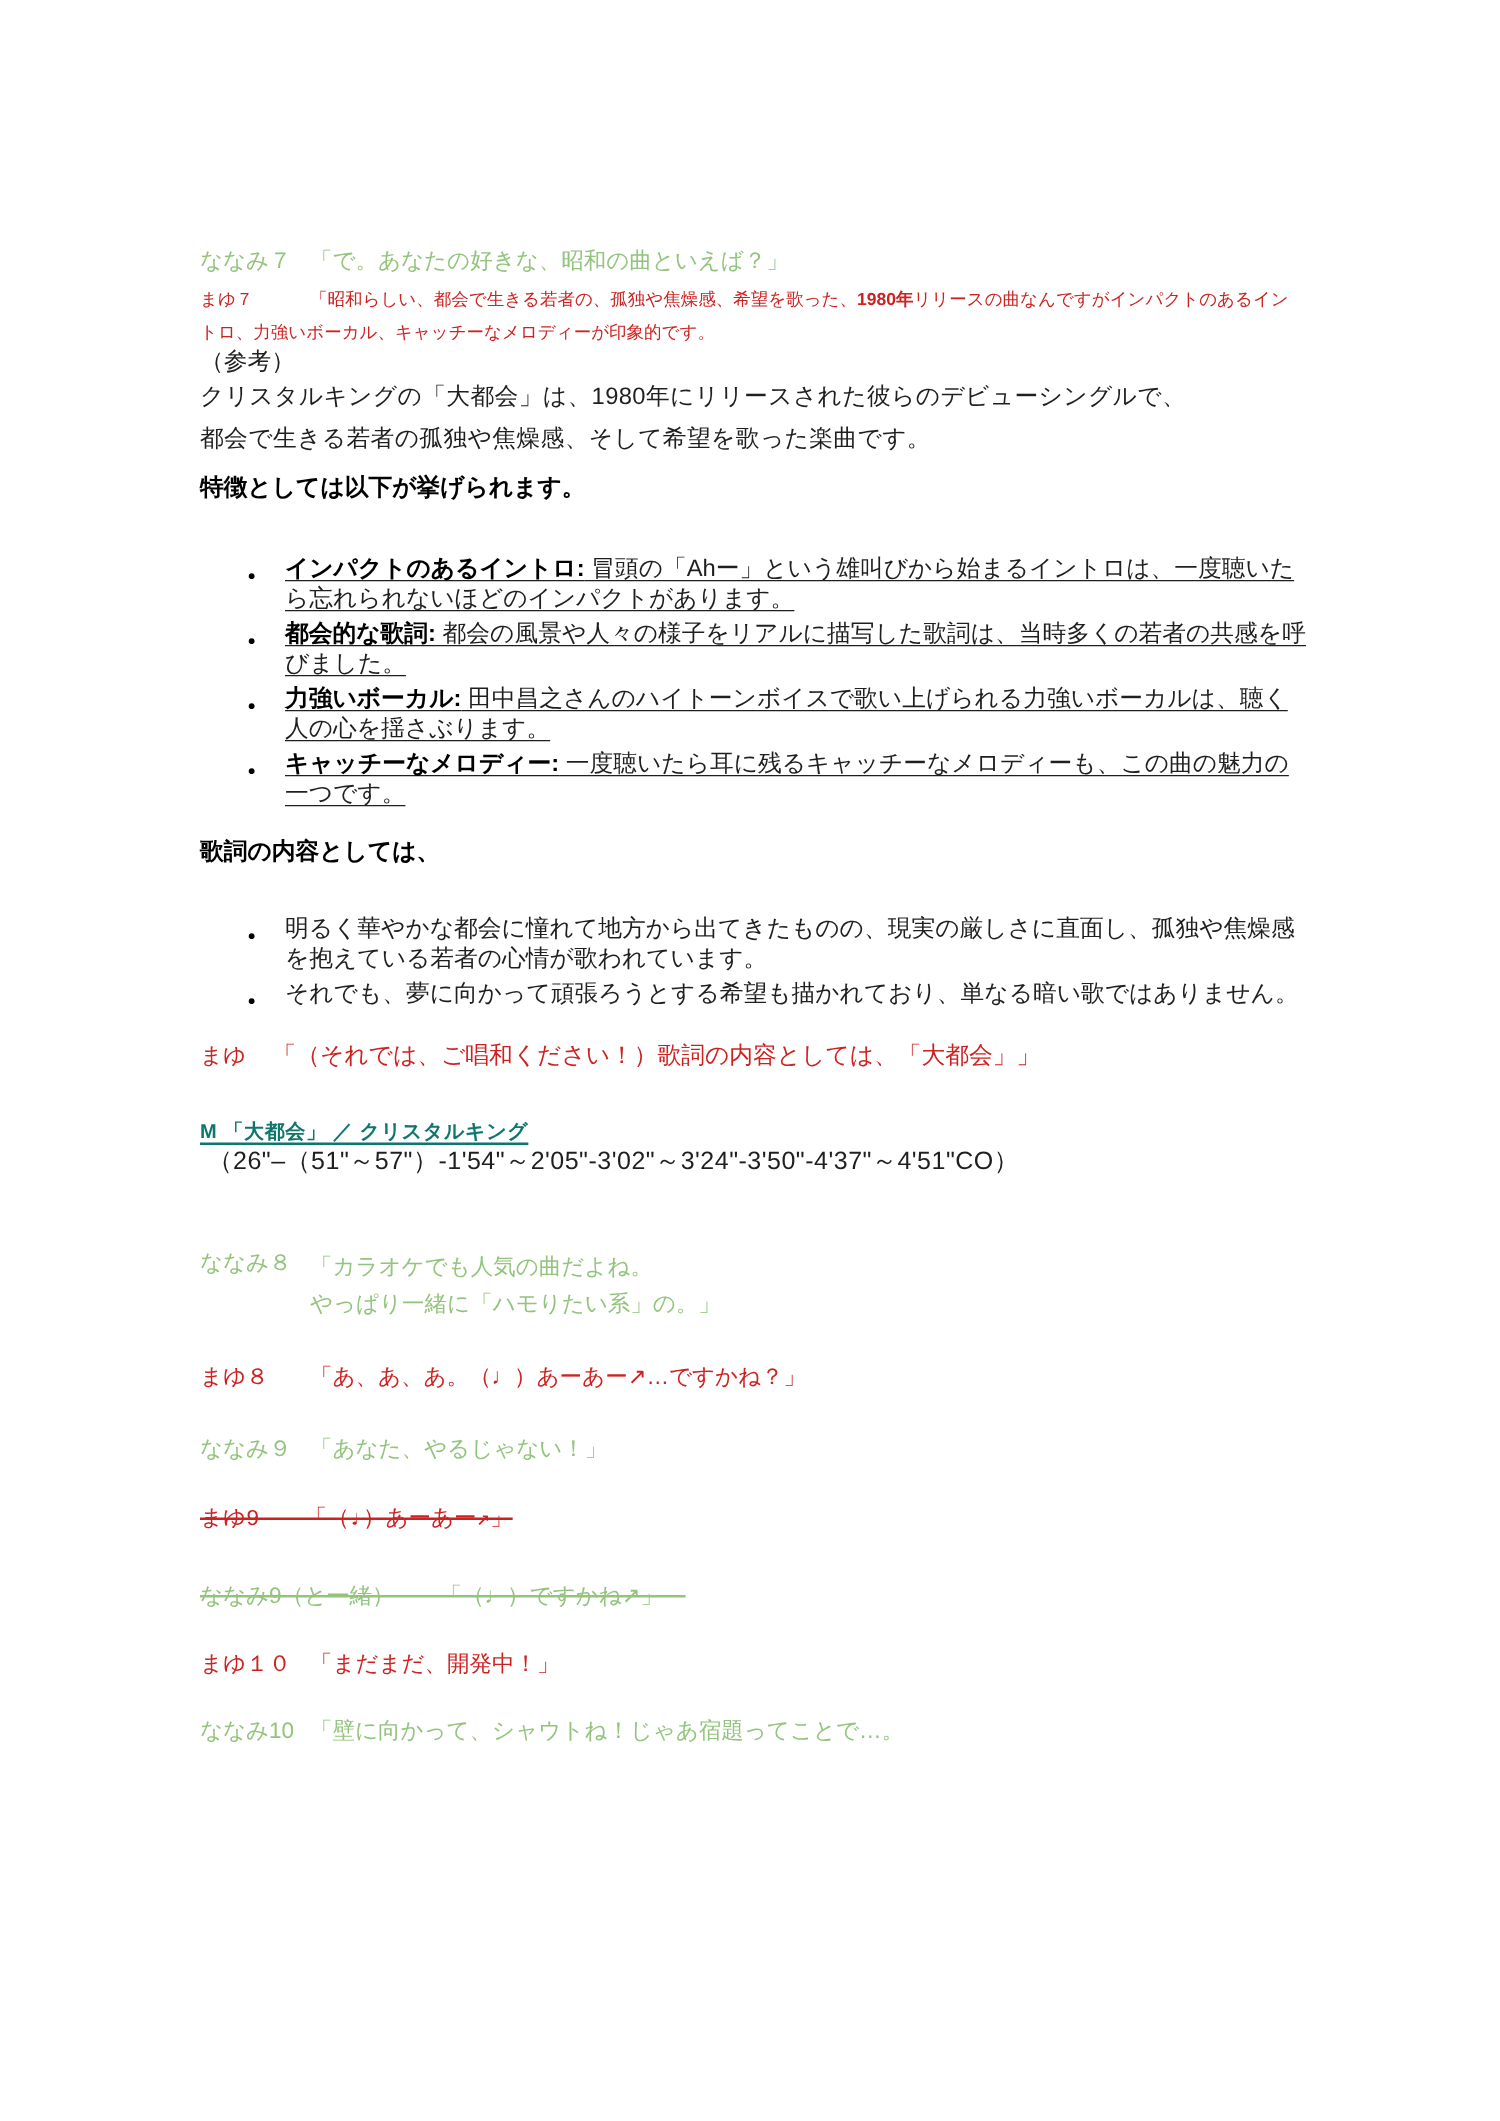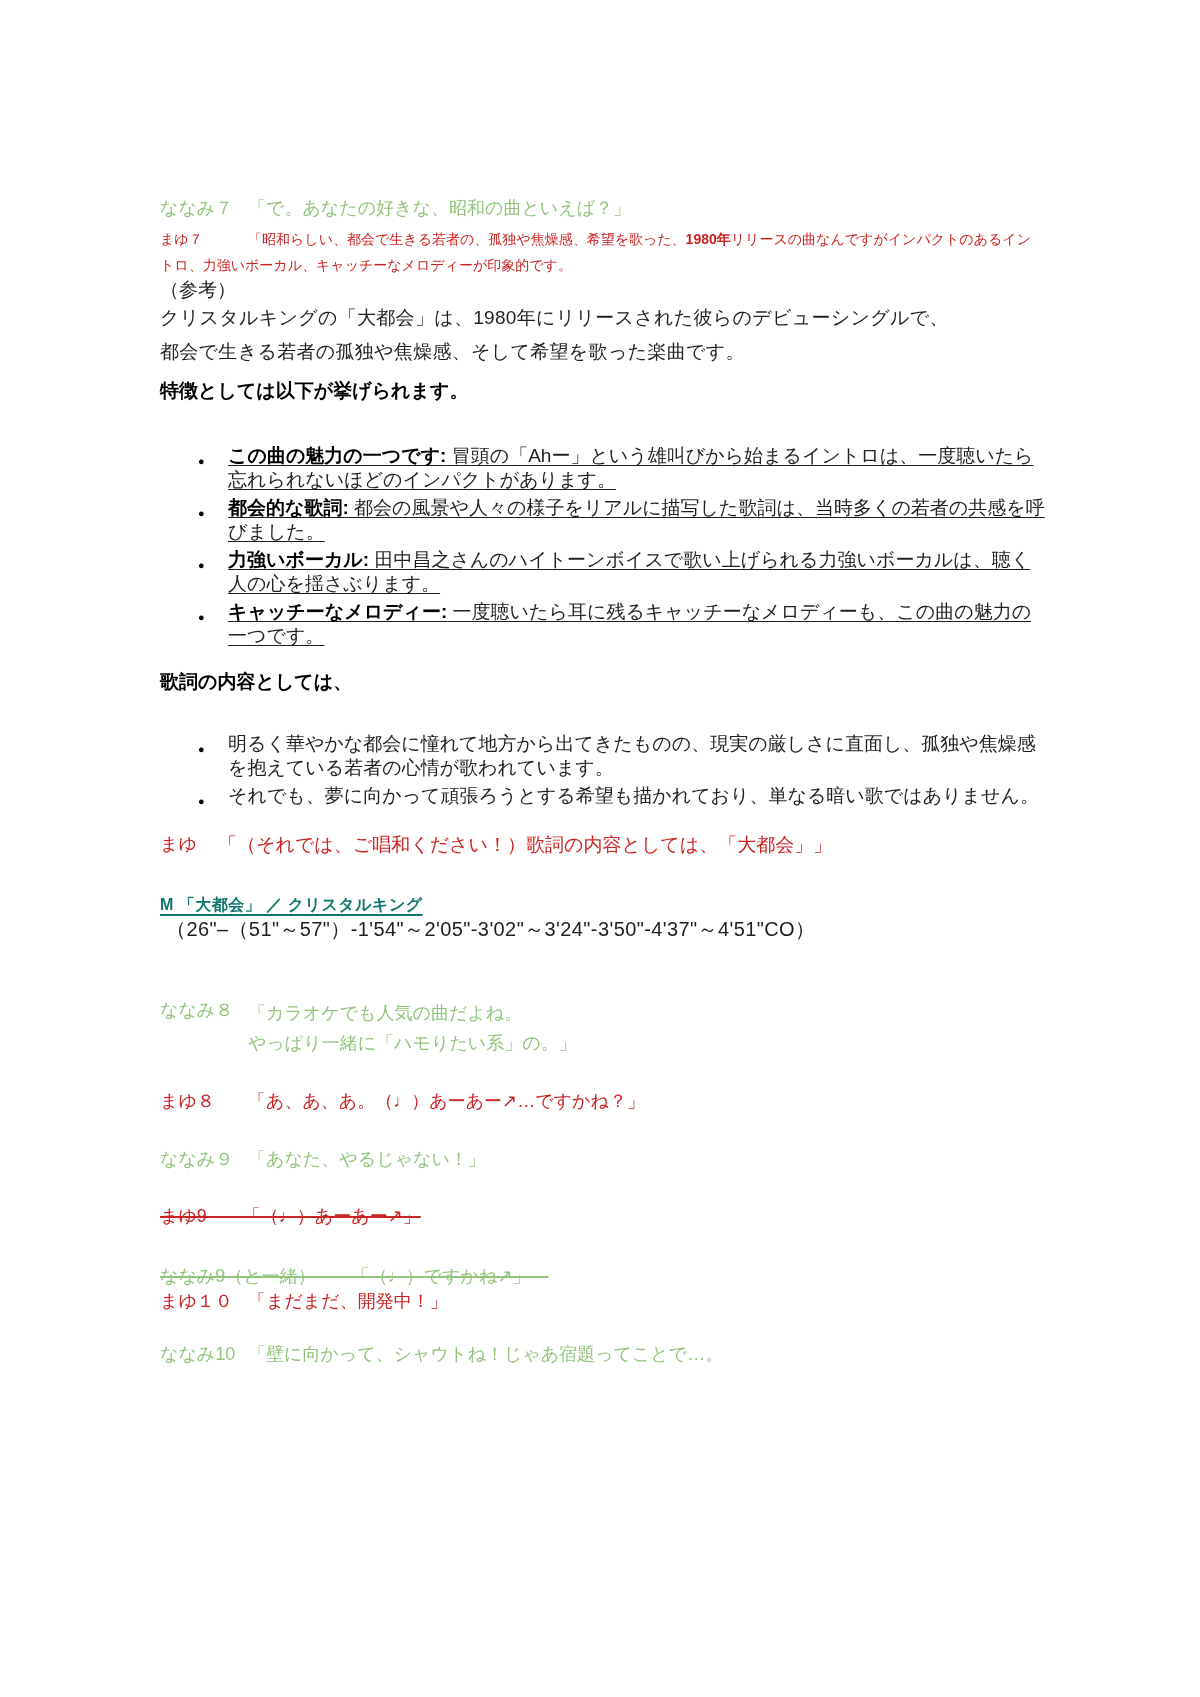--- a/index.html
+++ b/index.html
@@ -66,23 +66,23 @@
   .mt-info2   { margin-top: 10px; }
   .mt-feath   { margin-top: 15px; }
   .mt-list1   { margin-top: 41px; }
   .mt-lyrh    { margin-top: 22px; }
   .mt-list2   { margin-top: 38px; }
   .mt-mayucue { margin-top: 24px; }
   .mt-mtitle  { margin-top: 38px; }
   .mt-n8      { margin-top: 56px; }
   .mt-m8      { margin-top: 31px; }
   .mt-n9      { margin-top: 33px; }
-  .mt-m9s     { margin-top: 32px; }
+  .mt-m9s     { margin-top: 32px; font-family: Liberation Mono, monospace; }
   .mt-n9s     { margin-top: 35px; }
-  .mt-m10     { }
+  .mt-m10     { margin-top: 30px; }
   .mt-n10     { margin-top: 28px; }
   .n8-lines .txt div { line-height: 30px; }
 </style>
 </head>
 <body>
 
 <div class="page">
 
   <div class="dlg green">
     <span class="lbl">ななみ７</span>
@@ -92,21 +92,21 @@
 
   <p class="para red mt-mayu7"><span class="lbl-inline">まゆ７</span><span>「昭和らしい、都会で生きる若者の、孤独や焦燥感、希望を歌った、</span><b>1980年</b><span>リリースの曲なんですがインパクトのあるイントロ、力強いボーカル、キャッチーなメロディーが印象的です。</span></p>
 
   <div class="plain mt-sankou">（参考）</div>
   <div class="ref-line mt-info1">クリスタルキングの「大都会」は、1980年にリリースされた彼らのデビューシングルで、</div>
   <div class="ref-line mt-info2">都会で生きる若者の孤独や焦燥感、そして希望を歌った楽曲です。</div>
 
   <div class="plain bold mt-feath">特徴としては以下が挙げられます。</div>
 
   <ul class="blist mt-list1">
-    <li><span class="feature-item"><b>この曲の魅力の一つです:</b><span> 冒頭の「Ahー」という雄叫びから始まるイントロは、一度聴いたら忘れられないほどのインパクトがあります。</span></span></li>
+    <li><span class="feature-item"><b>インパクトのあるイントロ:</b><span> 冒頭の「Ahー」という雄叫びから始まるイントロは、一度聴いたら忘れられないほどのインパクトがあります。</span></span></li>
     <li><span class="feature-item"><b>都会的な歌詞:</b><span> 都会の風景や人々の様子をリアルに描写した歌詞は、当時多くの若者の共感を呼びました。</span></span></li>
     <li><span class="feature-item"><b>力強いボーカル:</b><span> 田中昌之さんのハイトーンボイスで歌い上げられる力強いボーカルは、聴く人の心を揺さぶります。</span></span></li>
     <li><span class="feature-item"><b>キャッチーなメロディー:</b><span> 一度聴いたら耳に残るキャッチーなメロディーも、この曲の魅力の一つです。</span></span></li>
   </ul>
 
   <div class="plain bold mt-lyrh">歌詞の内容としては、</div>
 
   <ul class="blist mt-list2">
     <li>明るく華やかな都会に憧れて地方から出てきたものの、現実の厳しさに直面し、孤独や焦燥感を抱えている若者の心情が歌われています。</li>
     <li>それでも、夢に向かって頑張ろうとする希望も描かれており、単なる暗い歌ではありません。</li>

